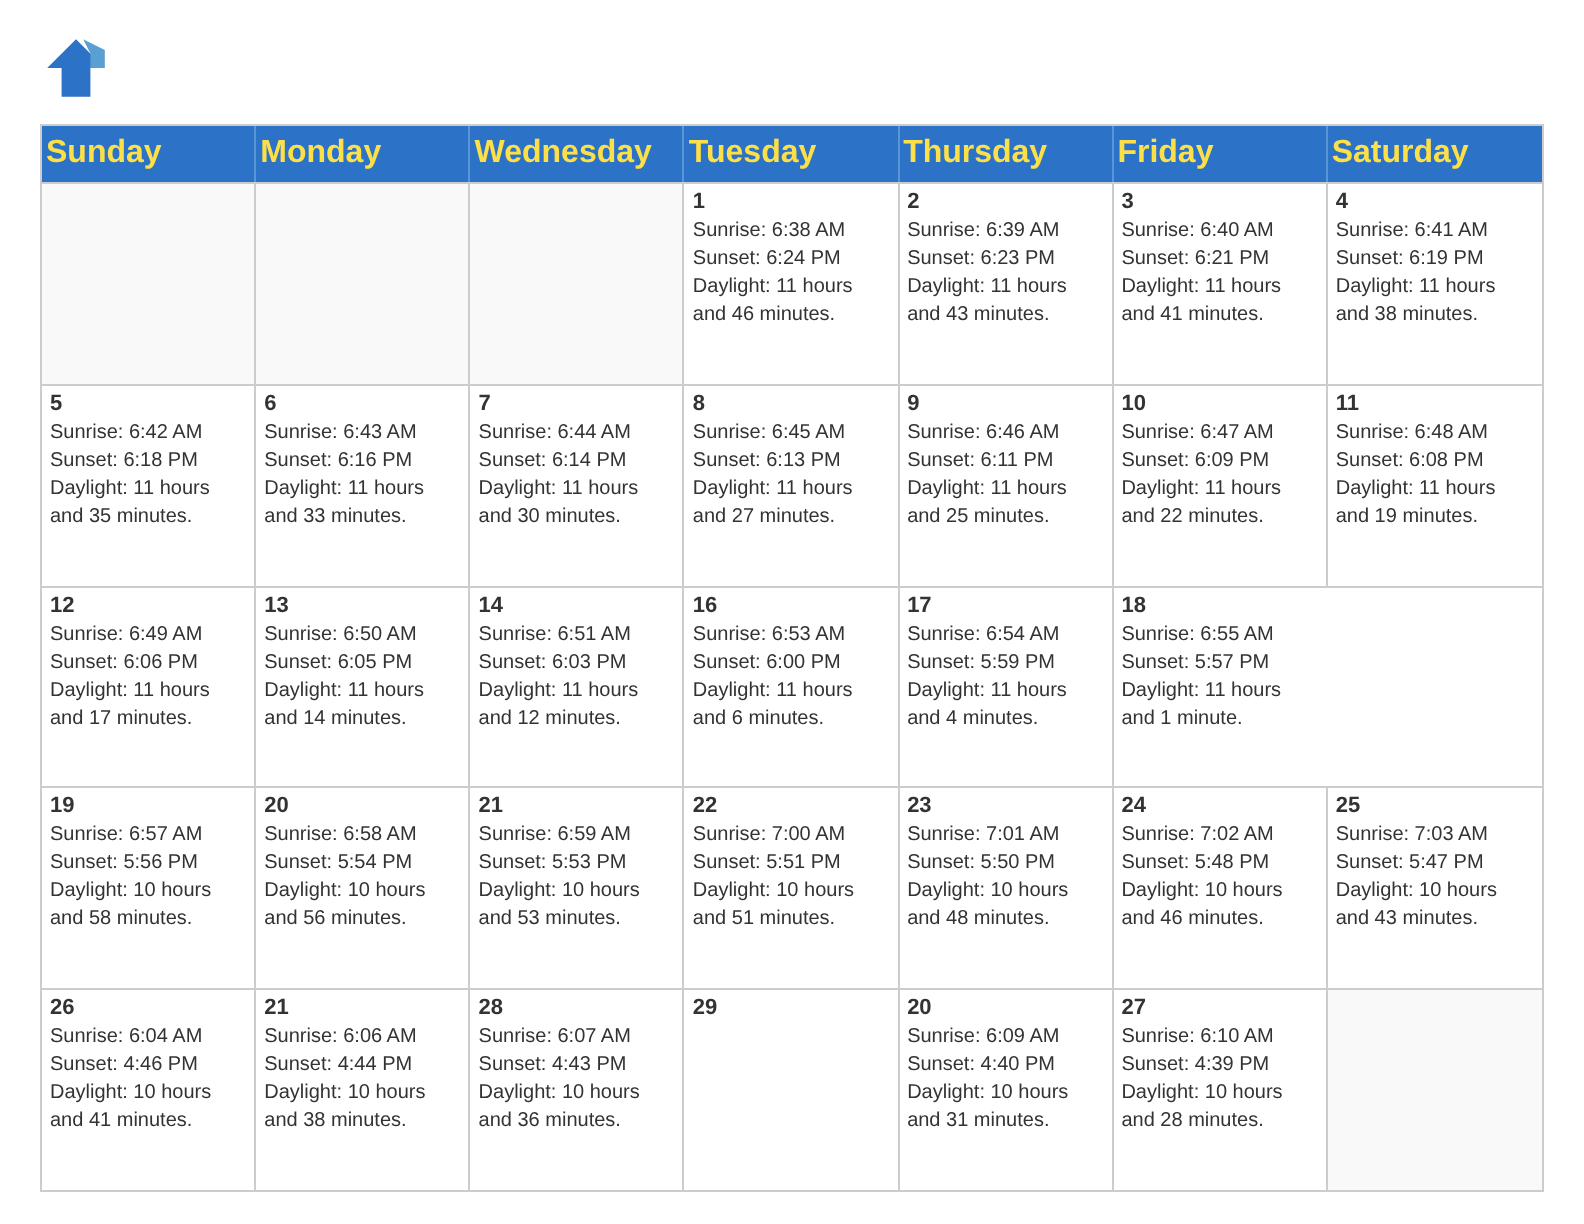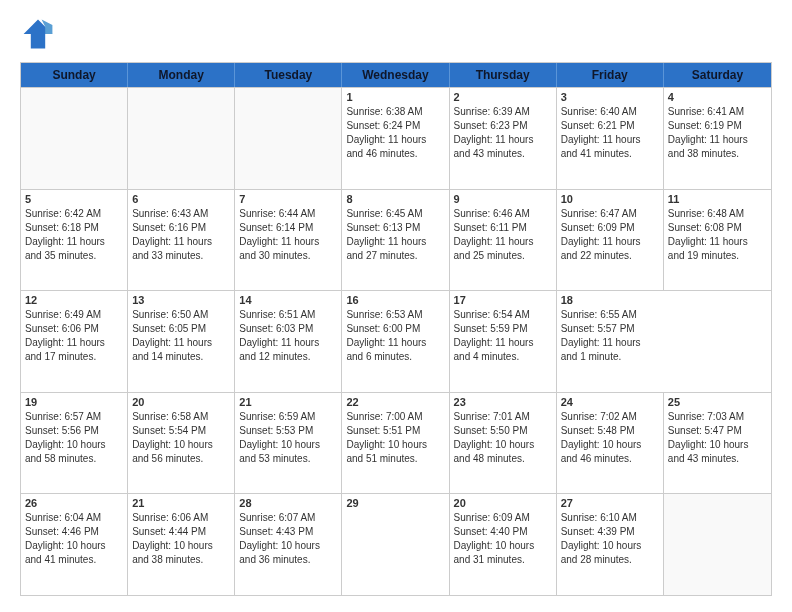--- a/index.html
+++ b/index.html
@@ -64,24 +64,23 @@
       display: flex;
       flex-direction: column;
       border: 1px solid #ccc;
     }
     .cal-header {
       display: grid;
       grid-template-columns: repeat(7, 1fr);
       background: #2c72c7;
     }
     .cal-header-cell {
-      color: #0f172a;
-      font-size: 12px;
-      font-weight: bold;
-      text-align: center;
+      color: #fde047;
+      font-size: 16px;
+      font-weight: bold;
       padding: 5px 2px;
       border-right: 1px solid #5a95d8;
     }
     .cal-header-cell:last-child {
       border-right: none;
     }
     .cal-body {
       flex: 1;
       display: flex;
       flex-direction: column;
@@ -137,22 +136,22 @@
     <div class="title-block">
       <div class="month-title"></div>
       <div class="subtitle"></div>
     </div>
   </div>
 
   <div class="calendar">
     <div class="cal-header">
     <div class="cal-header-cell">Sunday</div>
         <div class="cal-header-cell">Monday</div>
+        <div class="cal-header-cell">Wednesday</div>
         <div class="cal-header-cell">Tuesday</div>
-        <div class="cal-header-cell">Wednesday</div>
         <div class="cal-header-cell">Thursday</div>
         <div class="cal-header-cell">Friday</div>
         <div class="cal-header-cell">Saturday</div>
       </div>
     <div class="cal-body">
     <div class="cal-row">
           <div class="cal-cell empty"></div>
           <div class="cal-cell empty"></div>
           <div class="cal-cell empty"></div>
           <div class="cal-cell">

